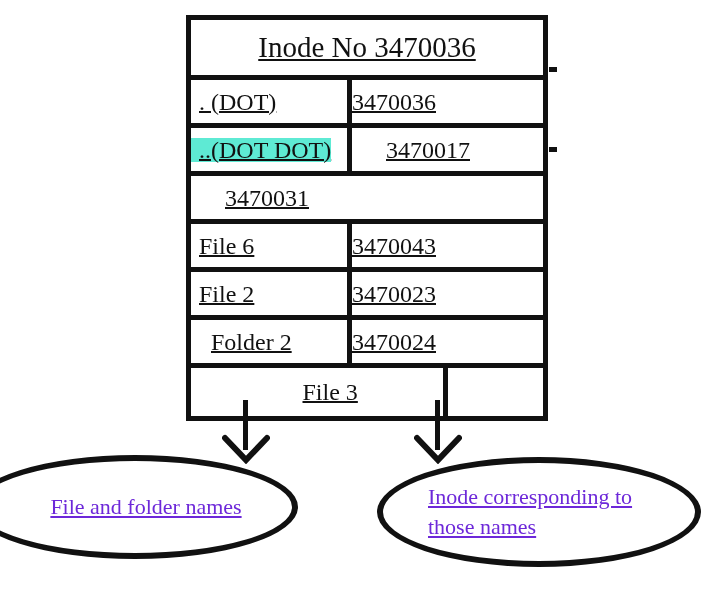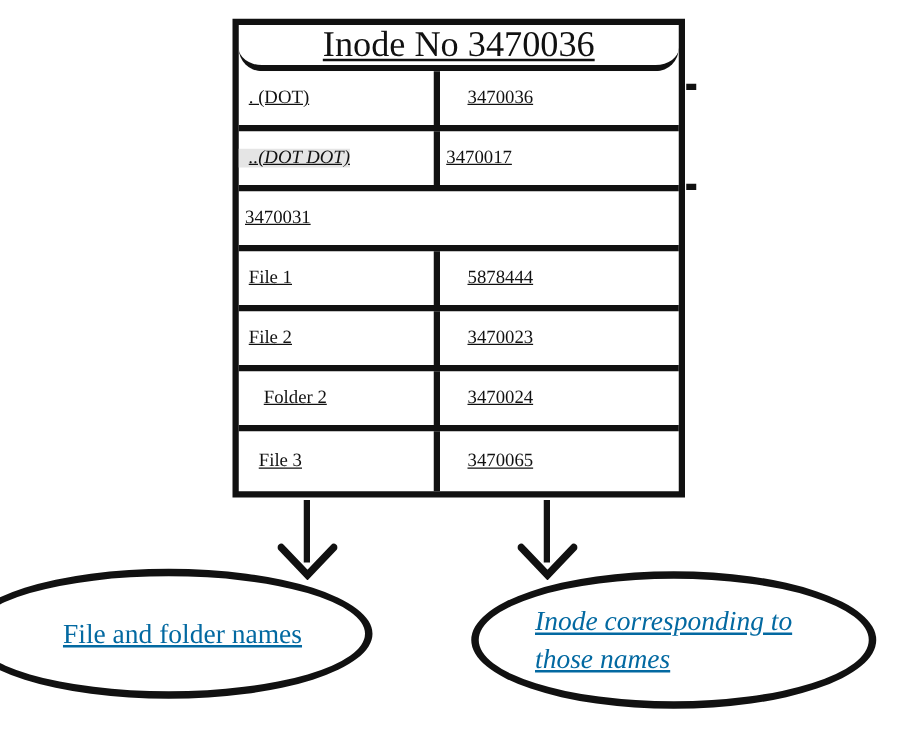--- a/index.html
+++ b/index.html
@@ -14,25 +14,24 @@
   #dir-table{
     position:absolute;
     left:186px; top:15px;
     width:362px;
     border:5px solid #111;
     box-sizing:border-box;
     background:#fff;
   }
 
   .tbl-title{
-    height:37px;
+    height:60px;
     display:flex;align-items:center;justify-content:center;
     border-bottom:5px solid #111;
     box-sizing:border-box;
-    border-radius:19px;
   }
   .tbl-title span{
     font-size:29px;
     line-height:1;
     color:#111;
     text-decoration:underline;
     text-underline-offset:2px;
     white-space:nowrap;
   }
 
@@ -53,33 +52,33 @@
     overflow:visible;
     position:relative;
   }
   .cell-inode{
     flex:1 1 auto;
     box-sizing:border-box;
     display:flex;align-items:center;
   }
 
   .cell-name span,.cell-inode span{
-    font-size:15px;
+    font-size:24px;
     color:#111;
     line-height:1;
     text-decoration:underline;
     text-underline-offset:1px;
     white-space:nowrap;
   }
   .cell-name span{padding-left:8px;}
-  .cell-inode span{padding-left:22px;}
-
-  
-  .pad-ind span{padding-left:5px;text-align:center;}
-  .overflow-cell span{position:relative;z-index:4;background:#e5e5e5;padding-right:0;font-style:italic;}
+  .cell-inode span{}
+
+  
+  .pad-ind span{padding-left:34px;text-align:center;}
+  .overflow-cell span{position:relative;z-index:4;background:#5eead4;padding-right:0;}
 
   
   .nub{
     position:absolute;
     width:8px;height:5px;background:#111;
     left:549px;
   }
 
   
   .arrow{position:absolute;}
@@ -92,42 +91,42 @@
   
   .ellipse{
     position:absolute;
     border:6px solid #111;
     border-radius:50%;
     box-sizing:border-box;
     background:#fff;
     display:flex;align-items:center;
   }
   .ellipse .etext{
-    color:#0369a1;
+    color:#6d28d9;
     font-size:22px;
     line-height:1.35;
   }
   .ellipse .etext span{
     text-decoration:underline;
     text-underline-offset:2px;
     display:inline-block;
   }
 
   #ellipse-left{
     left:-28px; top:455px;
     width:326px; height:104px;
     justify-content:center;
   }
   #ellipse-left .etext{white-space:nowrap;padding-left:22px;}
 
   #ellipse-right{
     left:377px; top:457px;
     width:324px; height:110px;
   }
-  #ellipse-right .etext{padding-left:45px;font-style:italic;}
+  #ellipse-right .etext{padding-left:45px;}
 </style>
 </head>
 <body>
 
 <div id="dir-table">
 
   <div class="tbl-title">
     <span>Inode No 3470036</span>
   </div>
 
@@ -150,24 +149,24 @@
   </div>
 
   <div class="tbl-row">
     <div class="cell-inode pad-ind">
       <span>3470031</span>
     </div>
   </div>
 
   <div class="tbl-row">
     <div class="cell-name">
-      <span>File 1</span>
-    </div>
-    <div class="cell-inode">
-      <span>5878444</span>
+      <span>File 6</span>
+    </div>
+    <div class="cell-inode">
+      <span>3470043</span>
     </div>
   </div>
 
   <div class="tbl-row">
     <div class="cell-name">
       <span>File 2</span>
     </div>
     <div class="cell-inode">
       <span>3470023</span>
     </div>
@@ -178,23 +177,20 @@
       <span style="padding-left:20px">Folder 2</span>
     </div>
     <div class="cell-inode">
       <span>3470024</span>
     </div>
   </div>
 
   <div class="tbl-row last">
     <div class="cell-name">
       <span style="padding-left:16px">File 3</span>
-    </div>
-    <div class="cell-inode">
-      <span>3470065</span>
     </div>
   </div>
 </div>
 
 <div class="nub" style="top:67px"></div>
 <div class="nub" style="top:147px"></div>
 
 <div class="arrow" style="left:243px; top:400px; width:5px; height:62px;">
   <div class="stem" style="height:50px;"></div>
   <svg width="48" height="30" viewBox="0 0 48 30" style="top:34px">

